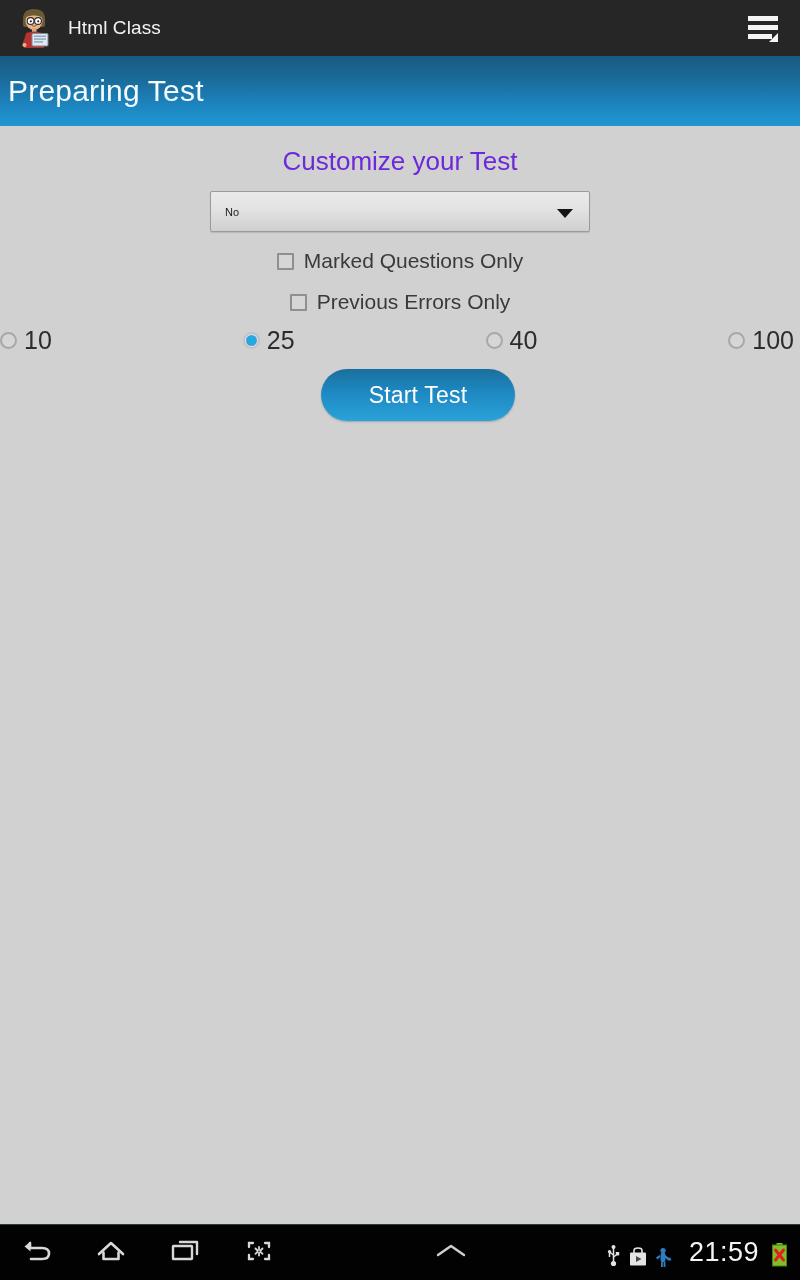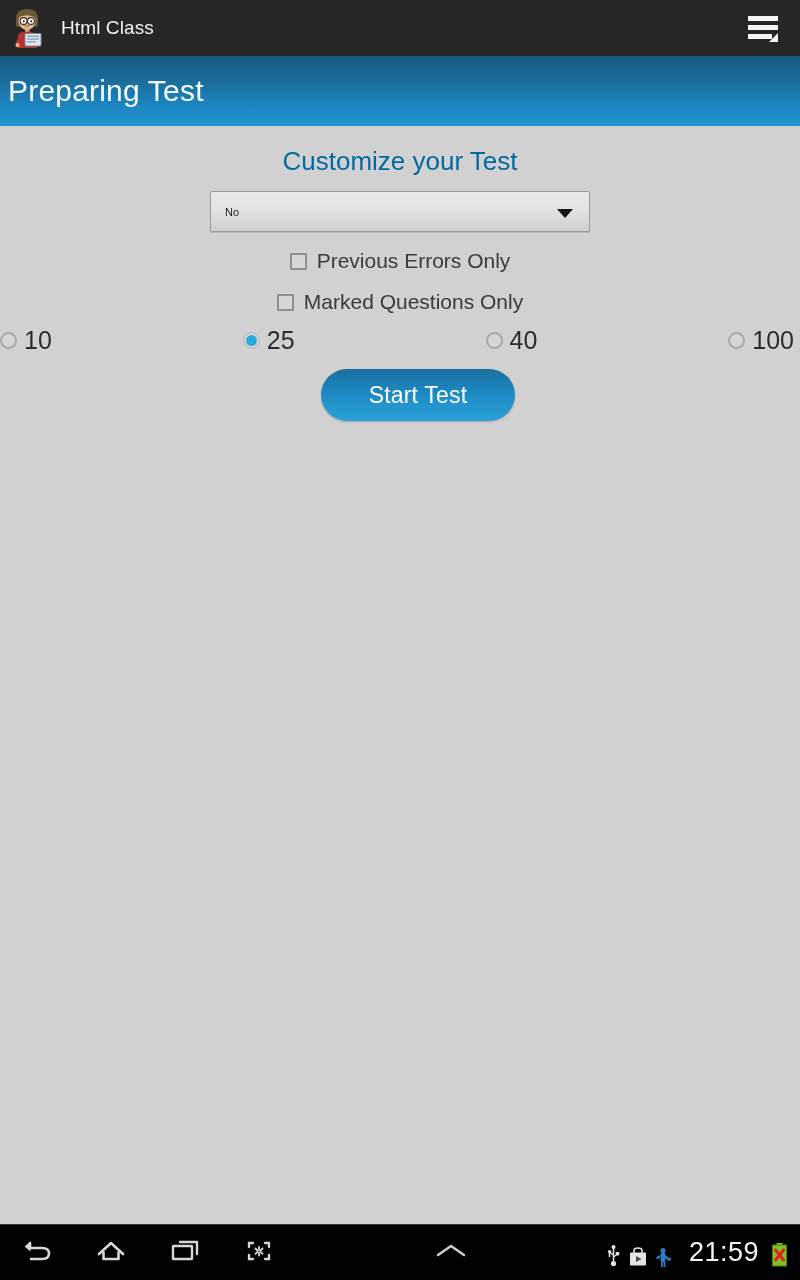--- a/index.html
+++ b/index.html
@@ -20,21 +20,21 @@
     flex-direction: column;
     background: #d1d1d1;
   }
 
   
   .appbar {
     height: 56px;
     background: #262626;
     display: flex;
     align-items: center;
-    padding: 0 16px 0 7px;
+    padding: 0 16px 0 14px;
     flex: 0 0 auto;
   }
   .app-logo {
     width: 40px;
     height: 44px;
     position: relative;
     flex: 0 0 auto;
   }
   .app-title {
     color: #f2f2f2;
@@ -90,21 +90,21 @@
   .content {
     flex: 1 1 auto;
     background: #d1d1d1;
     padding-top: 16px;
     text-align: center;
     overflow: hidden;
   }
 
   .section-title {
     font-size: 26px;
-    color: #0369a1;
+    color: #6d28d9;
     font-weight: normal;
     line-height: 1.2;
     margin-top: 4px;
   }
 
   .question-label {
     font-size: 24px;
     color: #3a3a3a;
     margin-top: 28px;
     line-height: 1.2;
@@ -330,26 +330,26 @@
 
     <div class="select-wrap">
       <div class="select-box">
         <span class="select-value">No</span>
         <span class="select-arrow"></span>
       </div>
     </div>
 
     <div class="check-row">
       <span class="checkbox"></span>
-      <span class="check-label">Previous Errors Only</span>
+      <span class="check-label">Marked Questions Only</span>
     </div>
 
     <div class="check-row">
       <span class="checkbox"></span>
-      <span class="check-label">Marked Questions Only</span>
+      <span class="check-label">Previous Errors Only</span>
     </div>
 
 
     <div class="radio-row">
       <div class="radio-item">
         <span class="radio"></span>
         <span class="radio-label">10</span>
       </div>
       <div class="radio-item">
         <span class="radio selected"></span>

